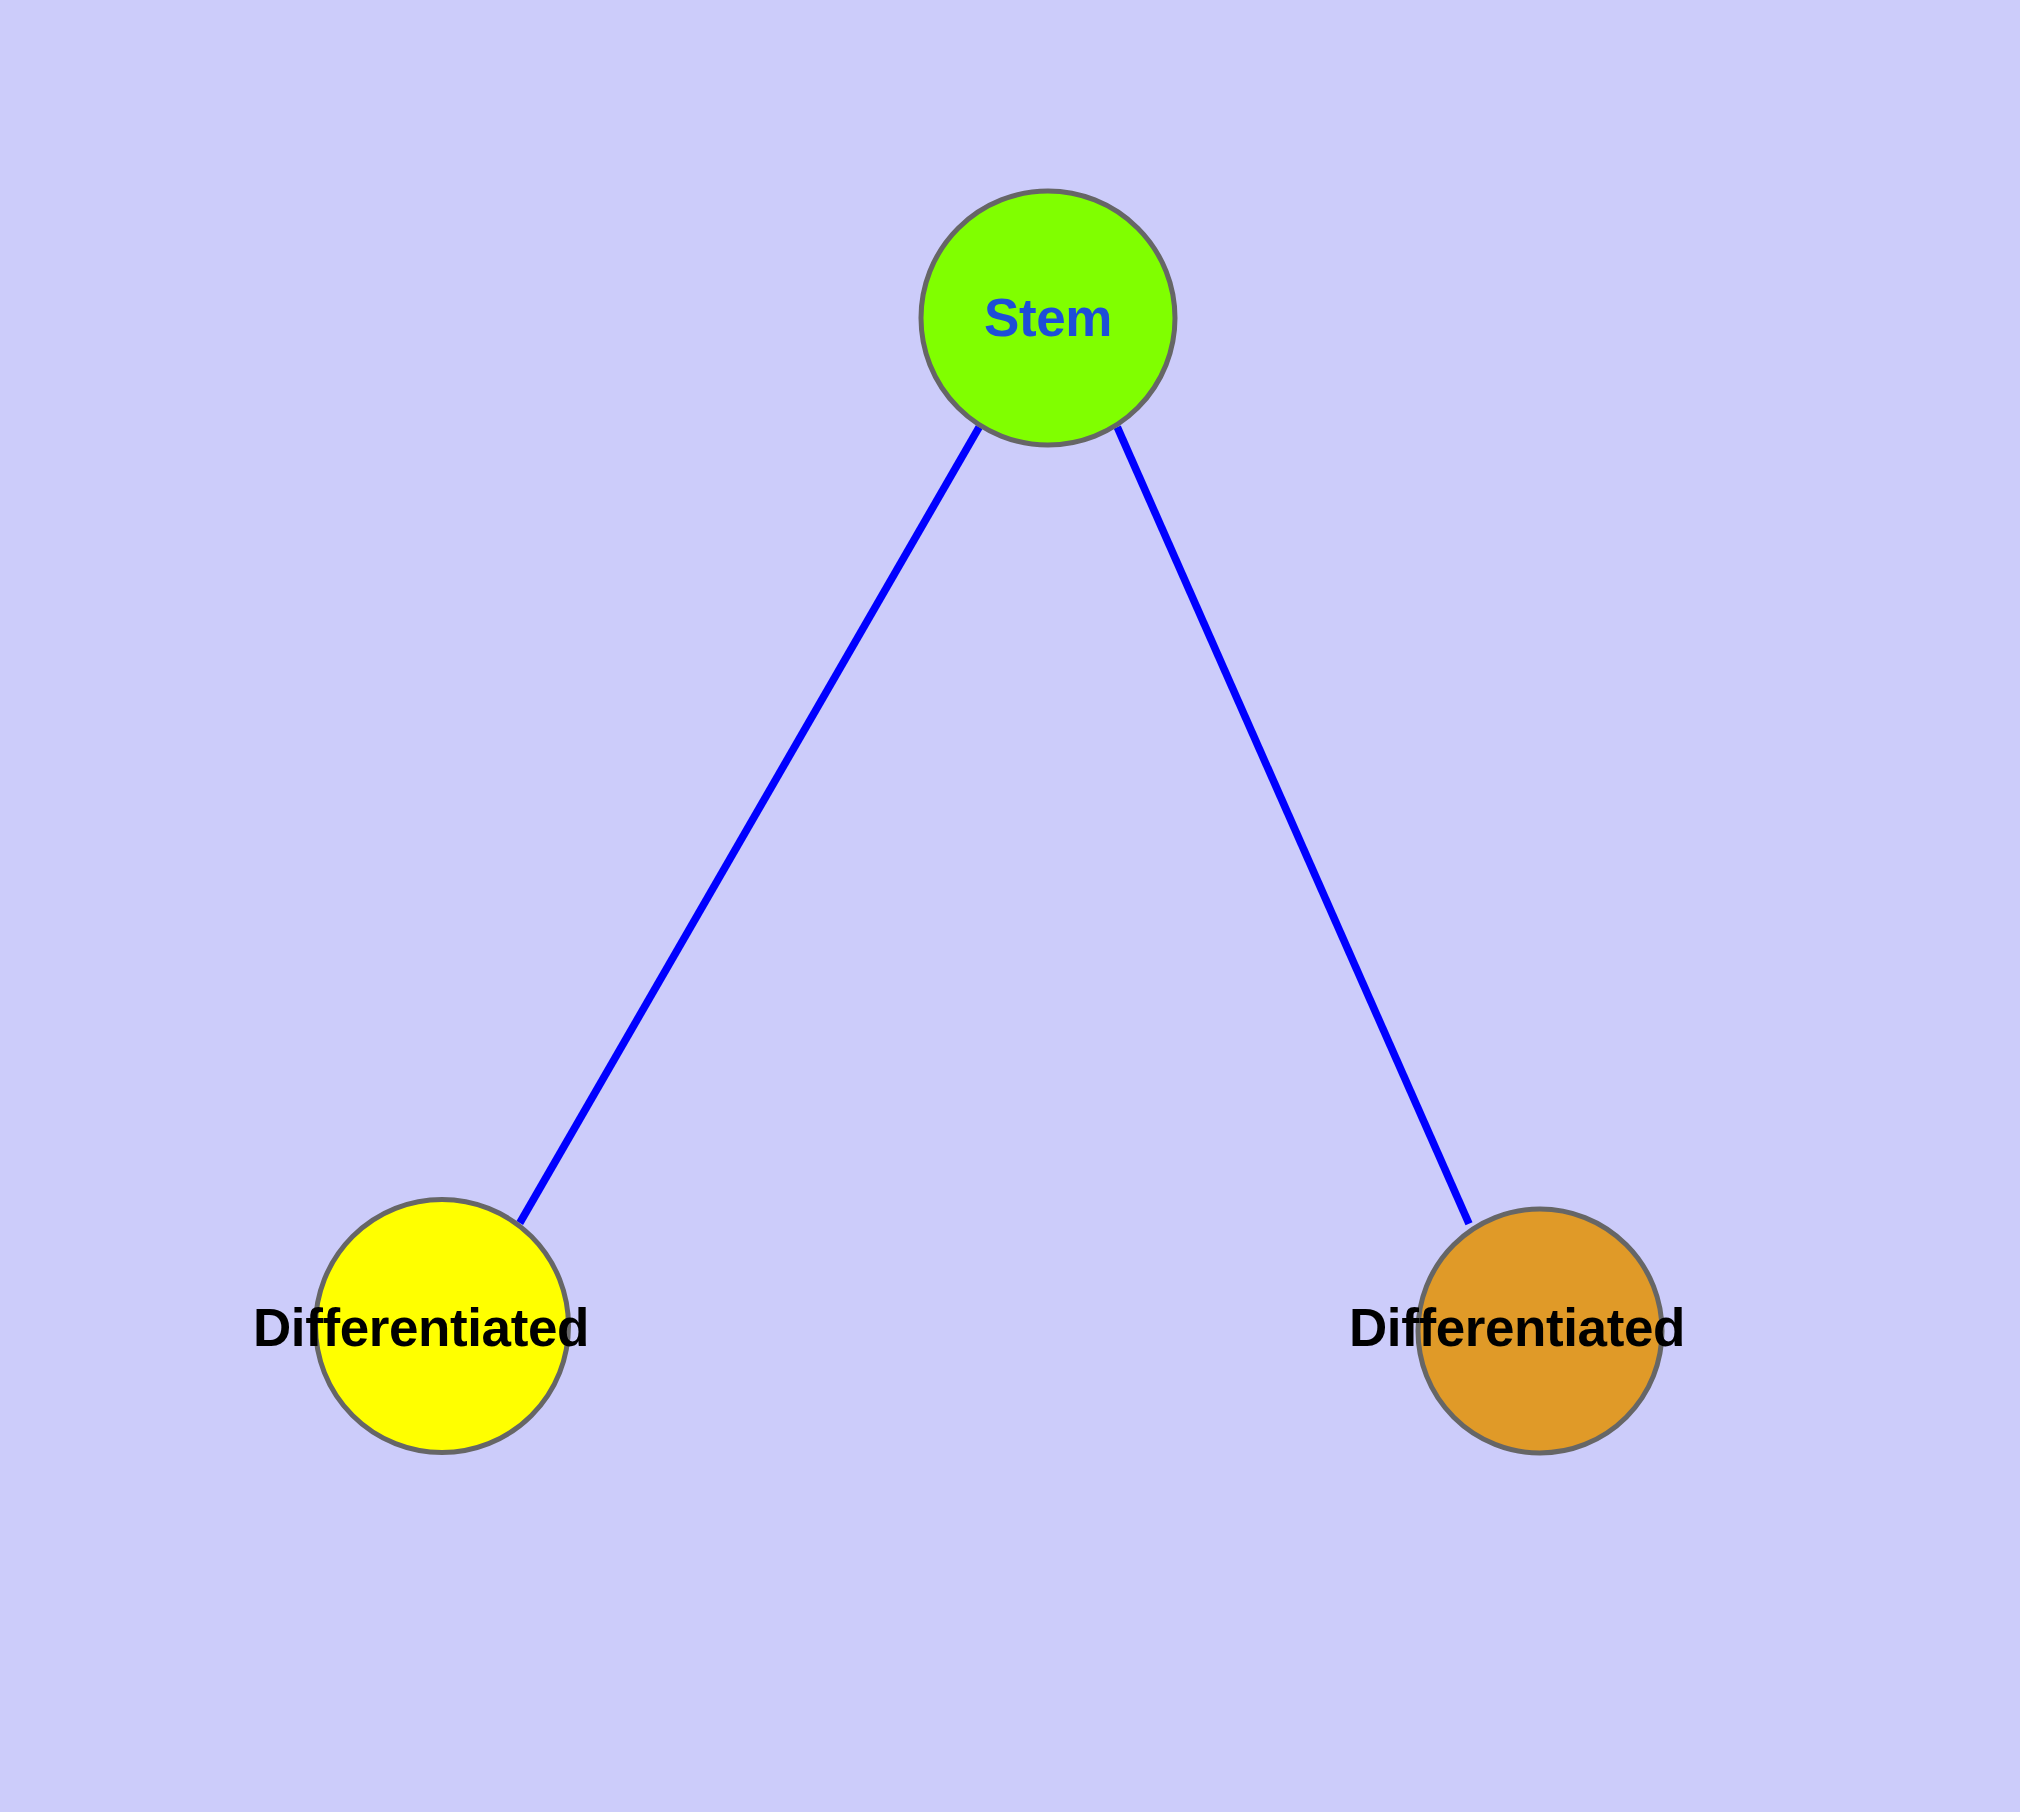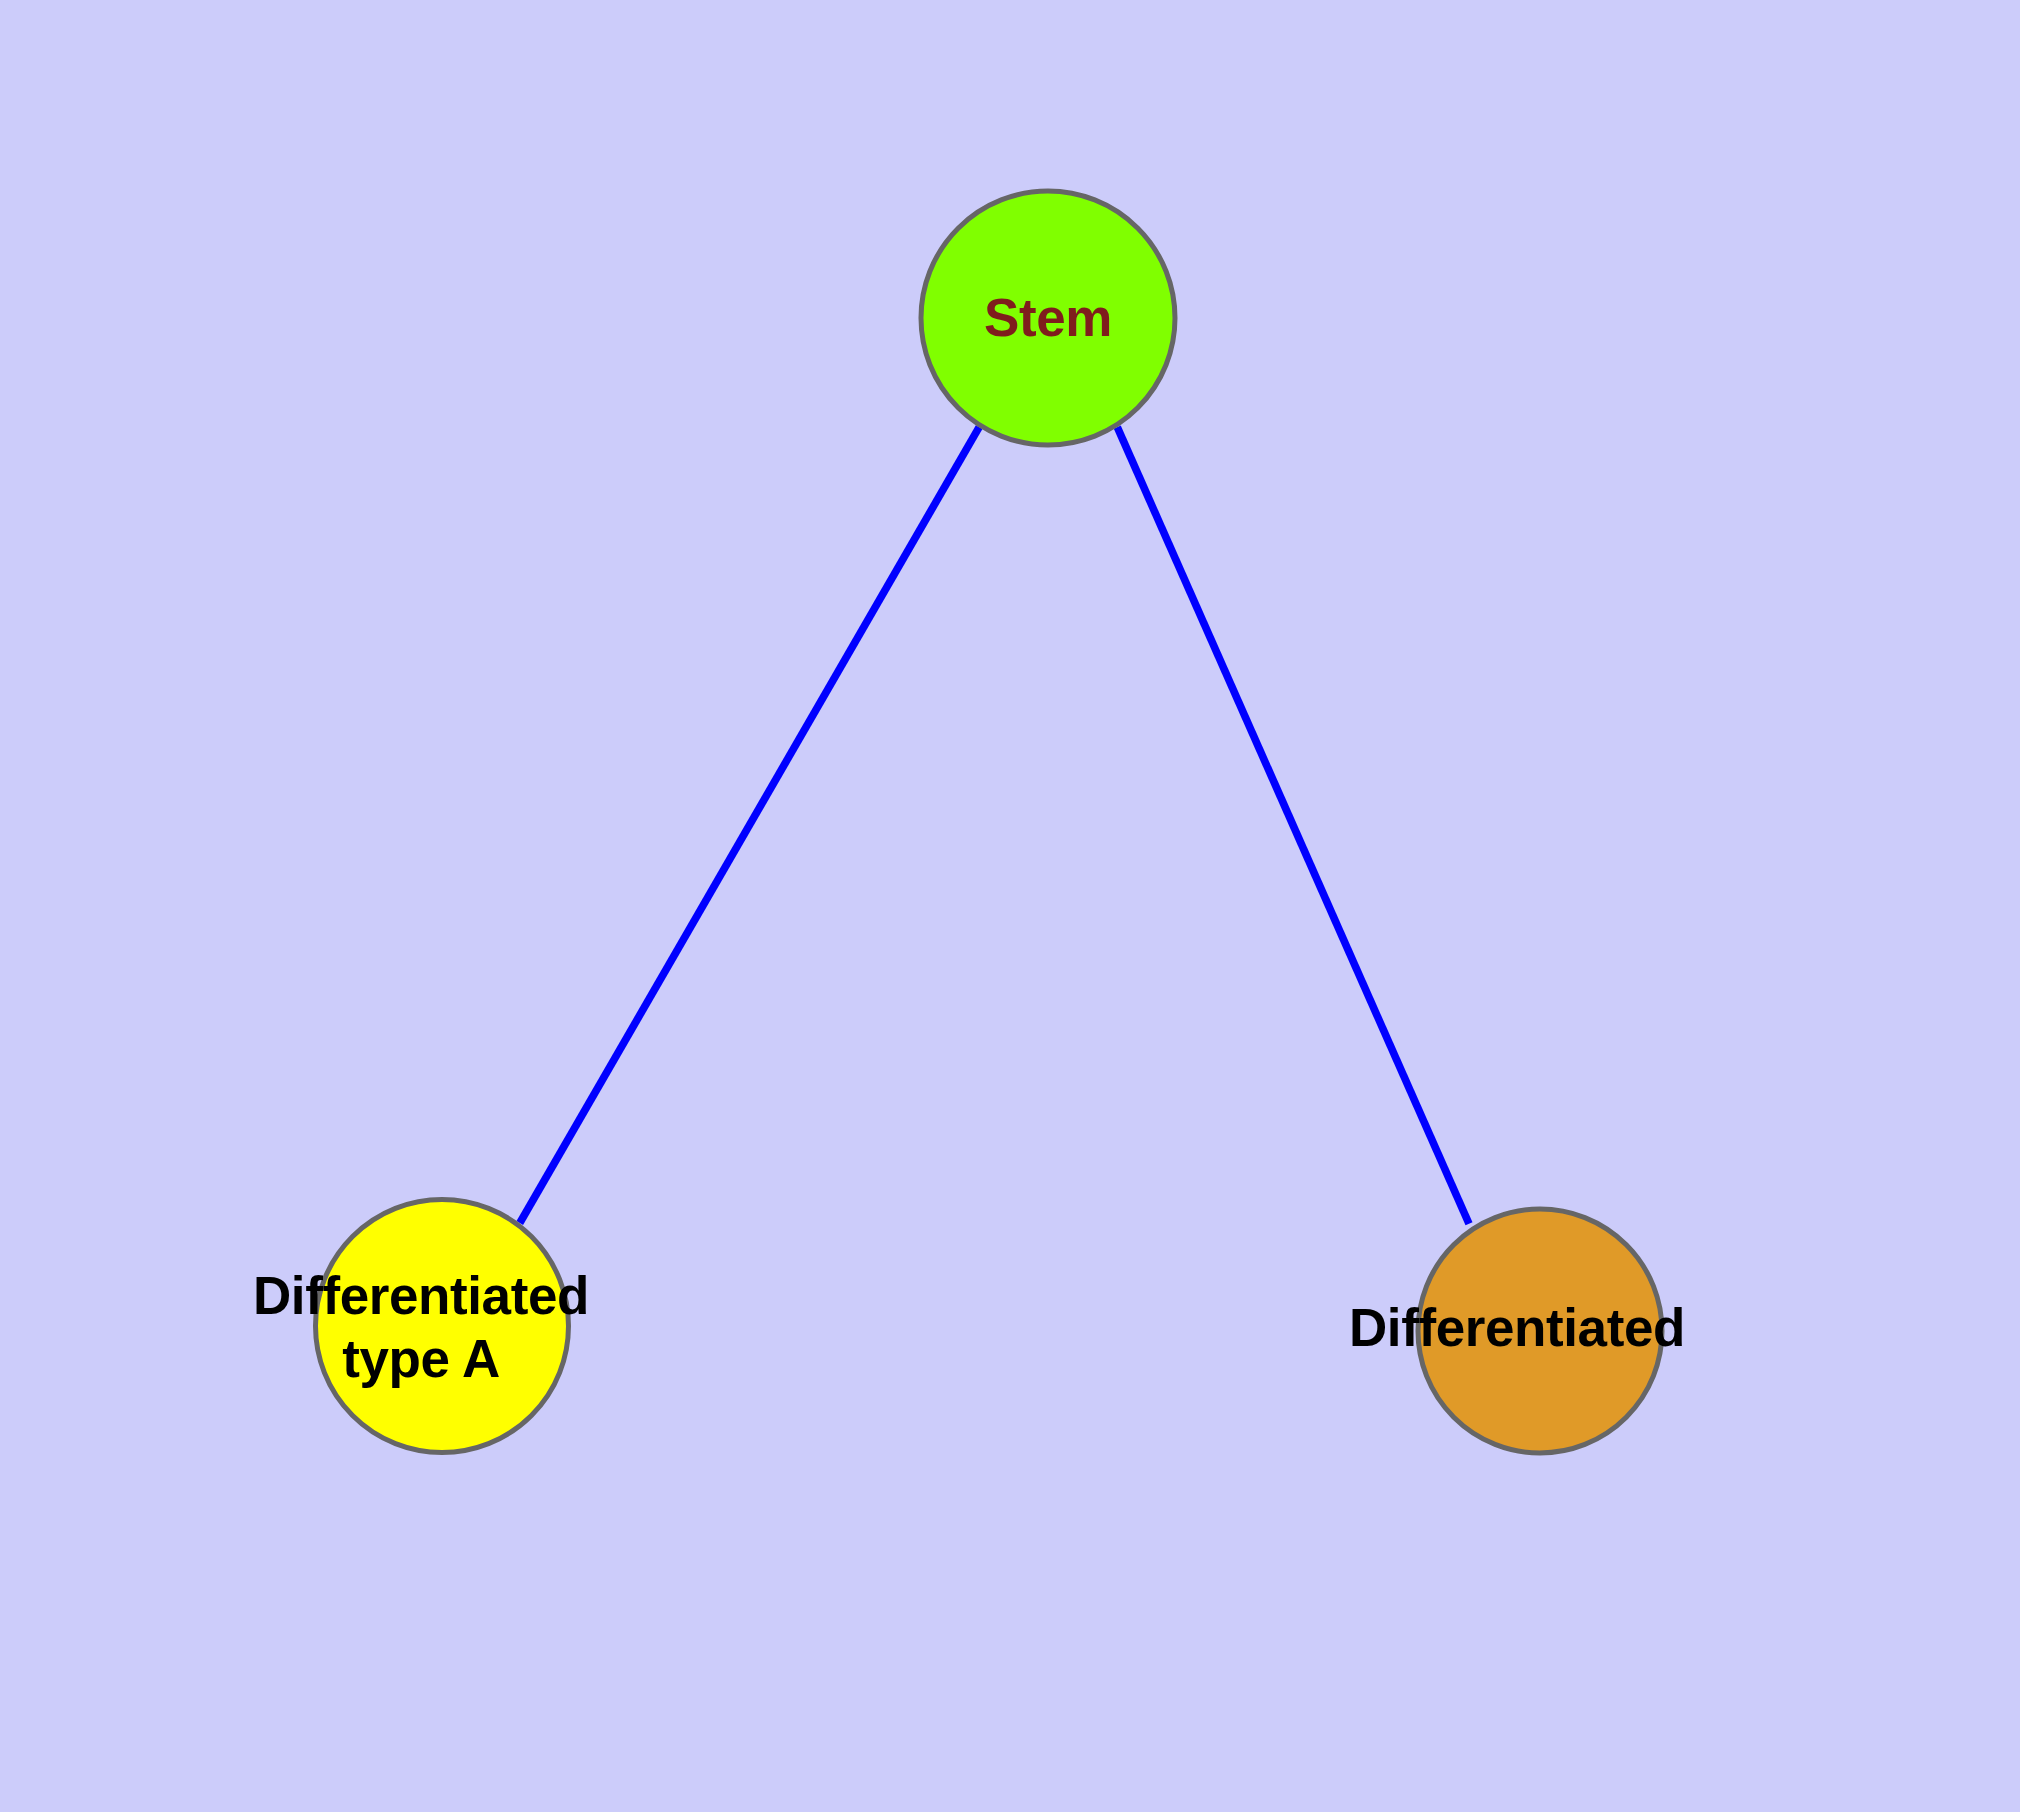--- a/index.html
+++ b/index.html
@@ -49,27 +49,26 @@
 
   <svg id="edge-layer" viewBox="0 0 2384 2138">
     <line id="edge-0" x1="1155" y1="504" x2="613" y2="1443" stroke="#0000ff" stroke-width="9" stroke-linecap="butt"></line>
     <line id="edge-1" x1="1318" y1="504" x2="1733" y2="1444" stroke="#0000ff" stroke-width="9" stroke-linecap="butt"></line>
   </svg>
 
   <div class="node" id="node-0" style="left: 1048px; top: 318px; width: 259px; height: 259px; background: rgb(128, 255, 0); border-color: rgb(102, 102, 102);"></div>
   <div class="node" id="node-1" style="left: 442px; top: 1326px; width: 258px; height: 258px; background: rgb(255, 255, 0); border-color: rgb(102, 102, 102);"></div>
   <div class="node" id="node-2" style="left: 1540px; top: 1331px; width: 249px; height: 249px; background: rgb(224, 154, 40); border-color: rgb(102, 102, 102);"></div>
 
-  <div class="node-label" id="label-0" style="left: 1048px; top: 318px; color: #7f1d1d;">
+  <div class="node-label" id="label-0" style="left: 1048px; top: 318px; color: #1d4ed8;">
     <div>Stem</div>
   </div>
 
   <div class="node-label" id="label-1" style="left: 421px; top: 1328px; color: rgb(0, 0, 0);">
     <div>Differentiated</div>
-    <div>type A</div>
   </div>
 
   <div class="node-label" id="label-2" style="left: 1517px; top: 1328px; color: rgb(0, 0, 0);">
     <div>Differentiated</div>
   </div>
 
 </div>
 
 
 </body></html>

